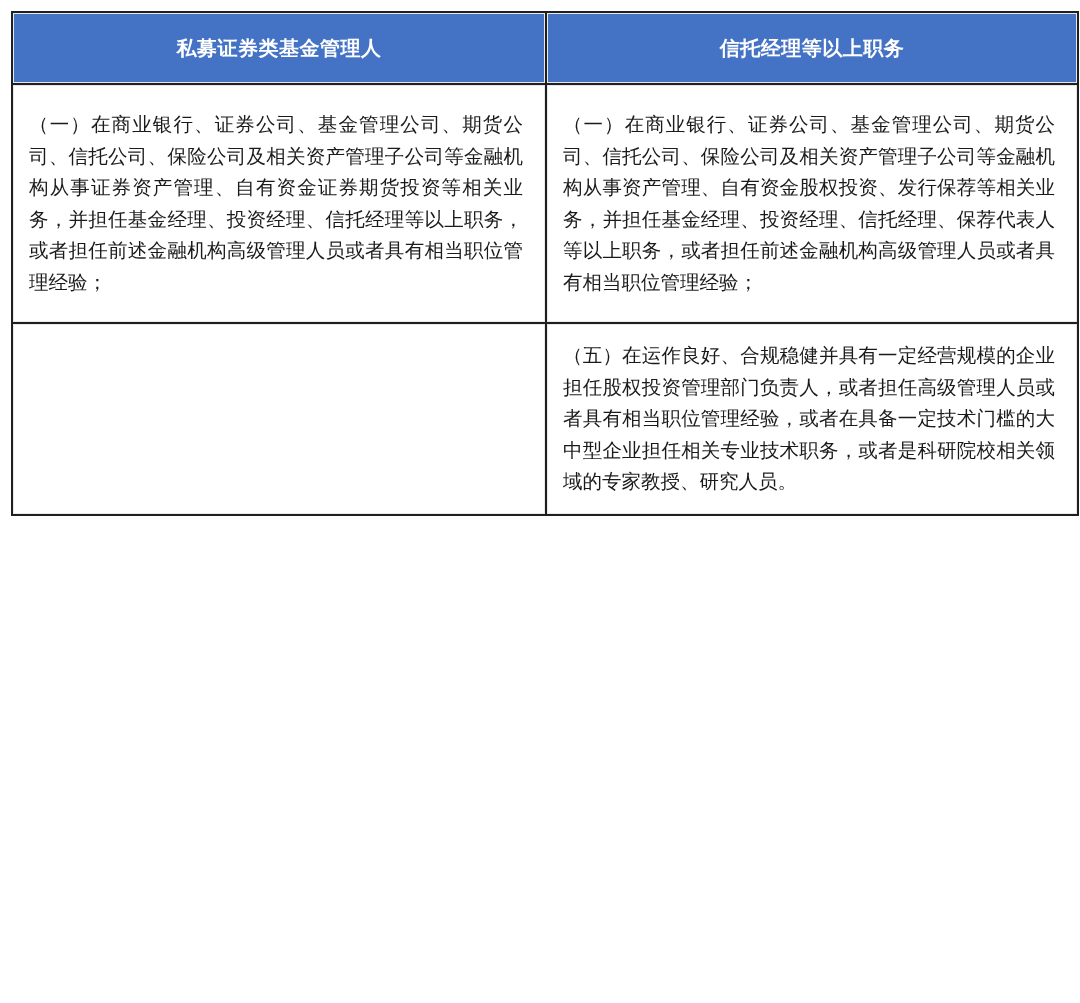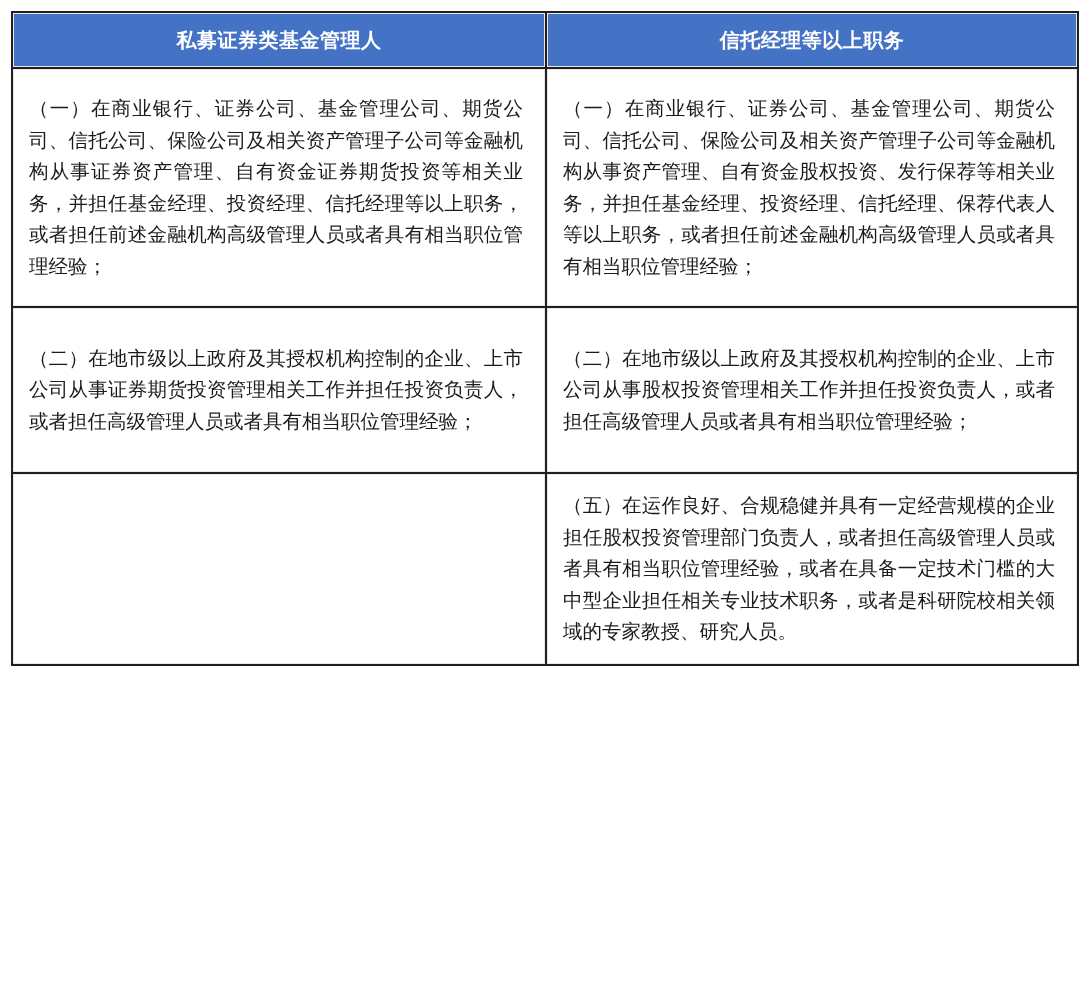--- a/index.html
+++ b/index.html
@@ -32,21 +32,21 @@
       box-shadow: inset 0 0 0 1px #e8e8e8;
     }
     table.compare col.c1 { width: 534px; }
     table.compare col.c2 { width: 532px; }
     table.compare thead th {
       background: #4472c4;
       color: #ffffff;
       font-weight: bold;
       font-size: 20px;
       height: 54px;
-      padding: 0;
+      padding: 8px;
       text-align: center;
       vertical-align: middle;
       letter-spacing: 0.5px;
     }
     table.compare tbody td {
       vertical-align: middle;
       padding: 0 22px 0 16px;
       font-size: 19.5px;
       line-height: 31.5px;
       text-align: justify;
@@ -72,23 +72,19 @@
       <tr>
         <th>私募证券类基金管理人</th>
         <th>信托经理等以上职务</th>
       </tr>
     </thead>
     <tbody>
       <tr class="row-1">
         <td>（一）在商业银行、证券公司、基金管理公司、期货公司、信托公司、保险公司及相关资产管理子公司等金融机构从事证券资产管理、自有资金证券期货投资等相关业务，并担任基金经理、投资经理、信托经理等以上职务，或者担任前述金融机构高级管理人员或者具有相当职位管理经验；</td>
         <td>（一）在商业银行、证券公司、基金管理公司、期货公司、信托公司、保险公司及相关资产管理子公司等金融机构从事资产管理、自有资金股权投资、发行保荐等相关业务，并担任基金经理、投资经理、信托经理、保荐代表人等以上职务，或者担任前述金融机构高级管理人员或者具有相当职位管理经验；</td>
       </tr>
-      <tr class="row-2">
-        <td>（二）在地市级以上政府及其授权机构控制的企业、上市公司从事证券期货投资管理相关工作并担任投资负责人，或者担任高级管理人员或者具有相当职位管理经验；</td>
-        <td>（二）在地市级以上政府及其授权机构控制的企业、上市公司从事股权投资管理相关工作并担任投资负责人，或者担任高级管理人员或者具有相当职位管理经验；</td>
-      </tr>
       <tr class="row-5">
         <td></td>
         <td>（五）在运作良好、合规稳健并具有一定经营规模的企业担任股权投资管理部门负责人，或者担任高级管理人员或者具有相当职位管理经验，或者在具备一定技术门槛的大中型企业担任相关专业技术职务，或者是科研院校相关领域的专家教授、研究人员。</td>
       </tr>
     </tbody>
   </table>
 </div>
 
 </body></html>

